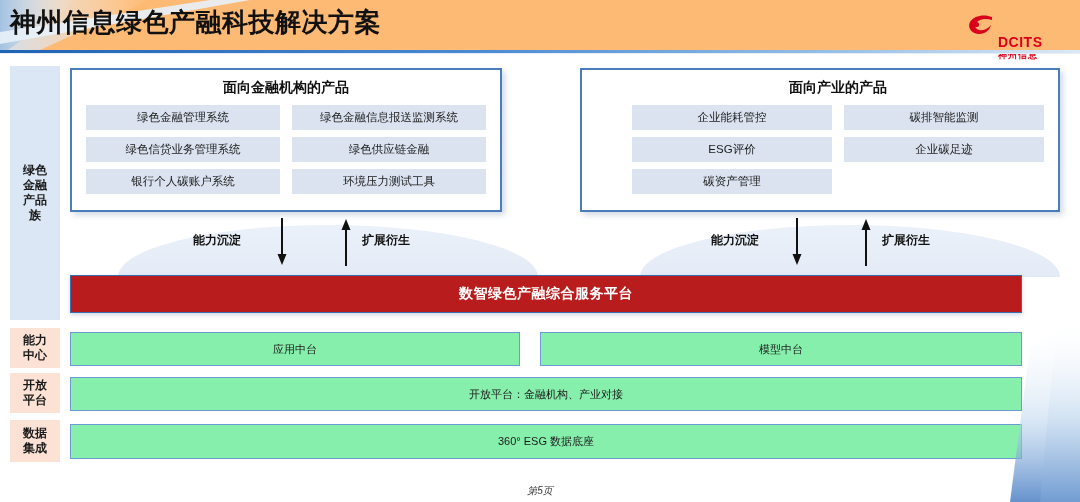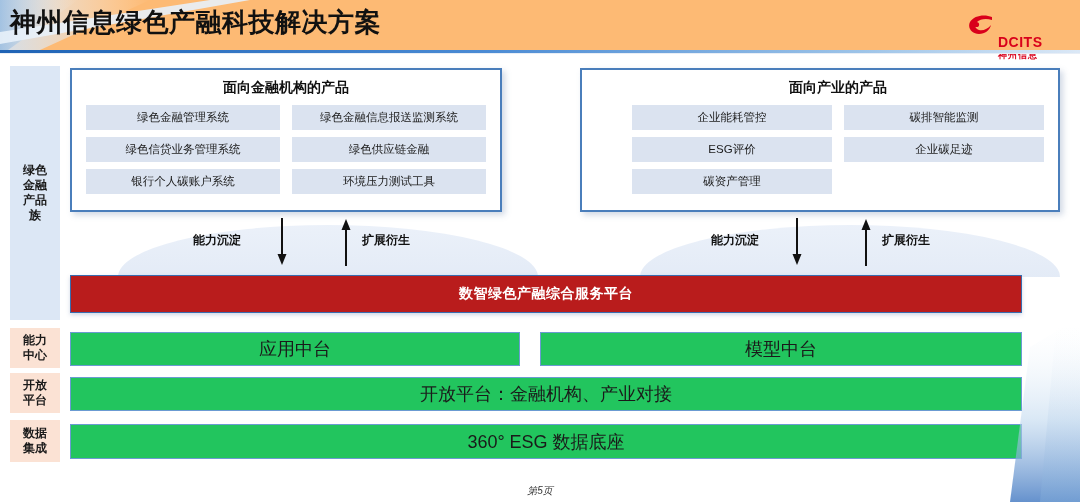--- a/index.html
+++ b/index.html
@@ -53,23 +53,23 @@
   .arrowlbl{position:absolute;font-size:12px;font-weight:bold;color:#111;white-space:nowrap;}
   .arrow{position:absolute;width:12px;}
 
   
   .platbar{position:absolute;background:#b91c1c;border:1px solid #3a6cae;
     display:flex;align-items:center;justify-content:center;
     color:#ffffff;font-size:14px;font-weight:bold;letter-spacing:.5px;
     box-shadow:0 2px 4px rgba(70,100,150,.25);}
 
   
-  .rowbox{position:absolute;background:#22c55e;border:1.5px solid #6b9bd2;
+  .rowbox{position:absolute;background:#86efac;border:1.5px solid #6b9bd2;
     display:flex;align-items:center;justify-content:center;
-    font-size:18px;color:#1a1a1a;}
+    font-size:11px;color:#1a1a1a;}
 
   .footer{position:absolute;left:0;bottom:4px;width:1080px;text-align:center;
     font-size:10px;font-style:italic;color:#333;}
 </style>
 </head>
 <body>
 
 <div id="slide">
 
   <div class="hill" style="left:118px;top:225px;width:420px;height:52px;"></div>

